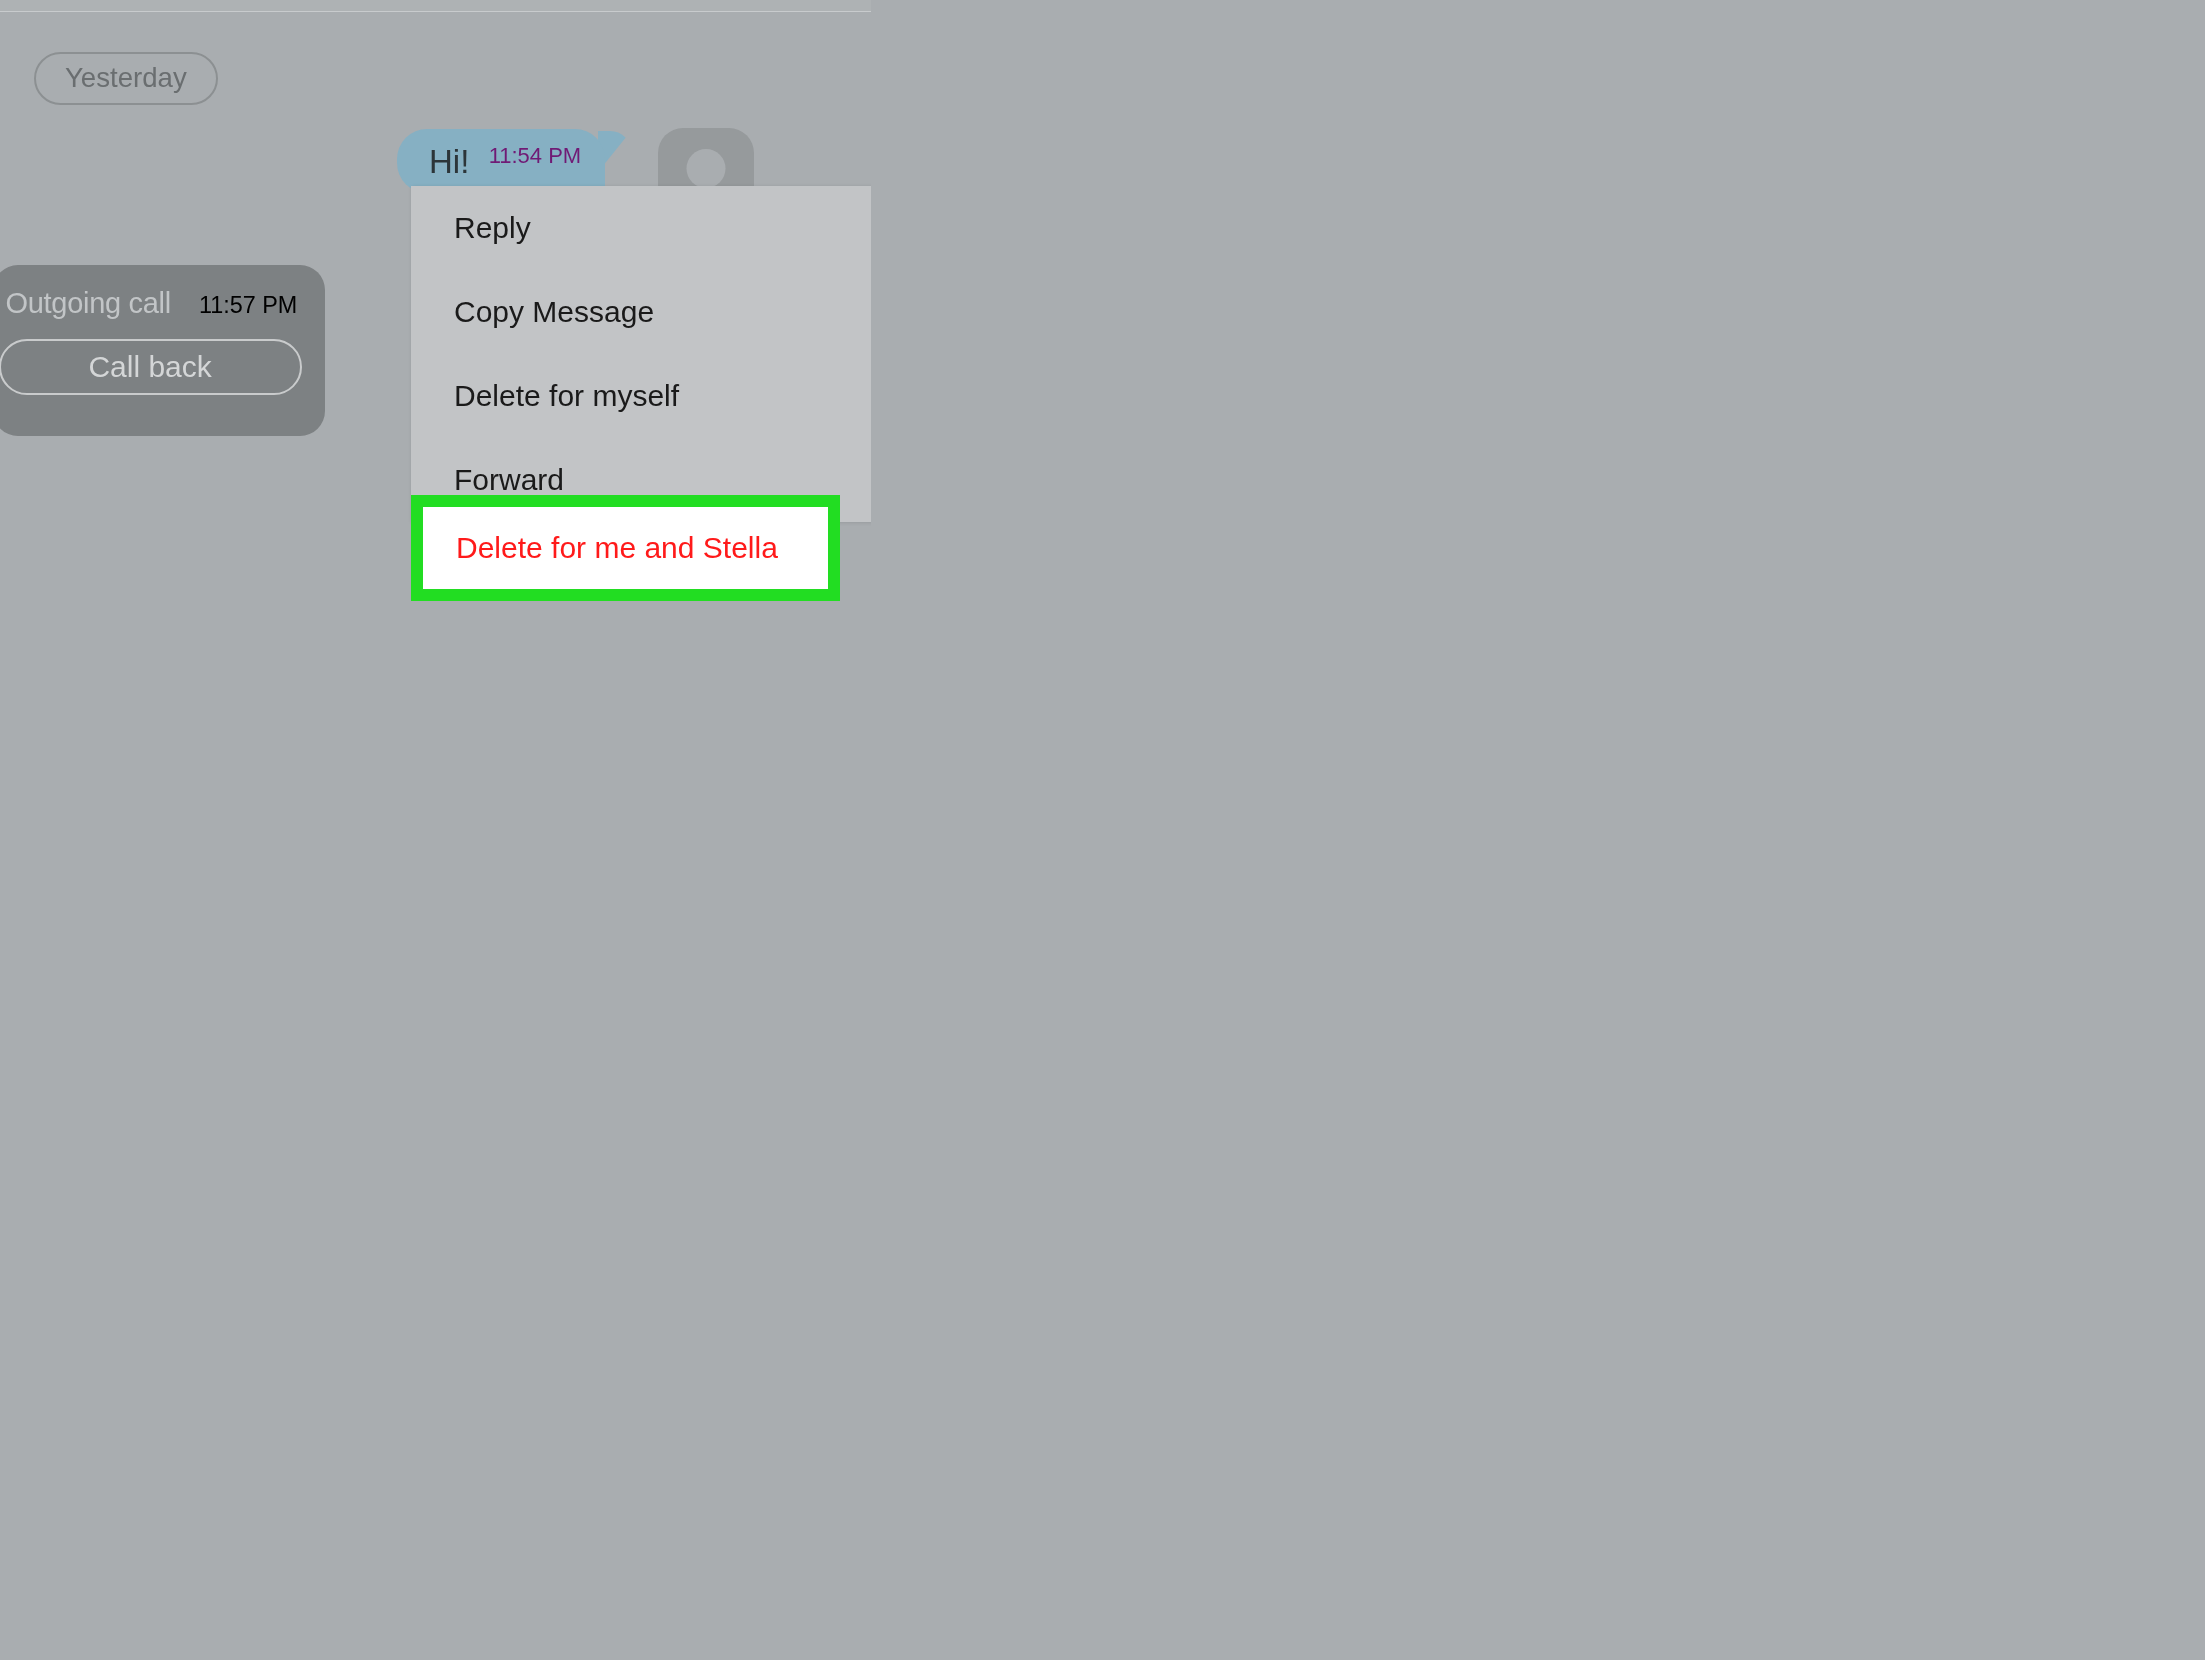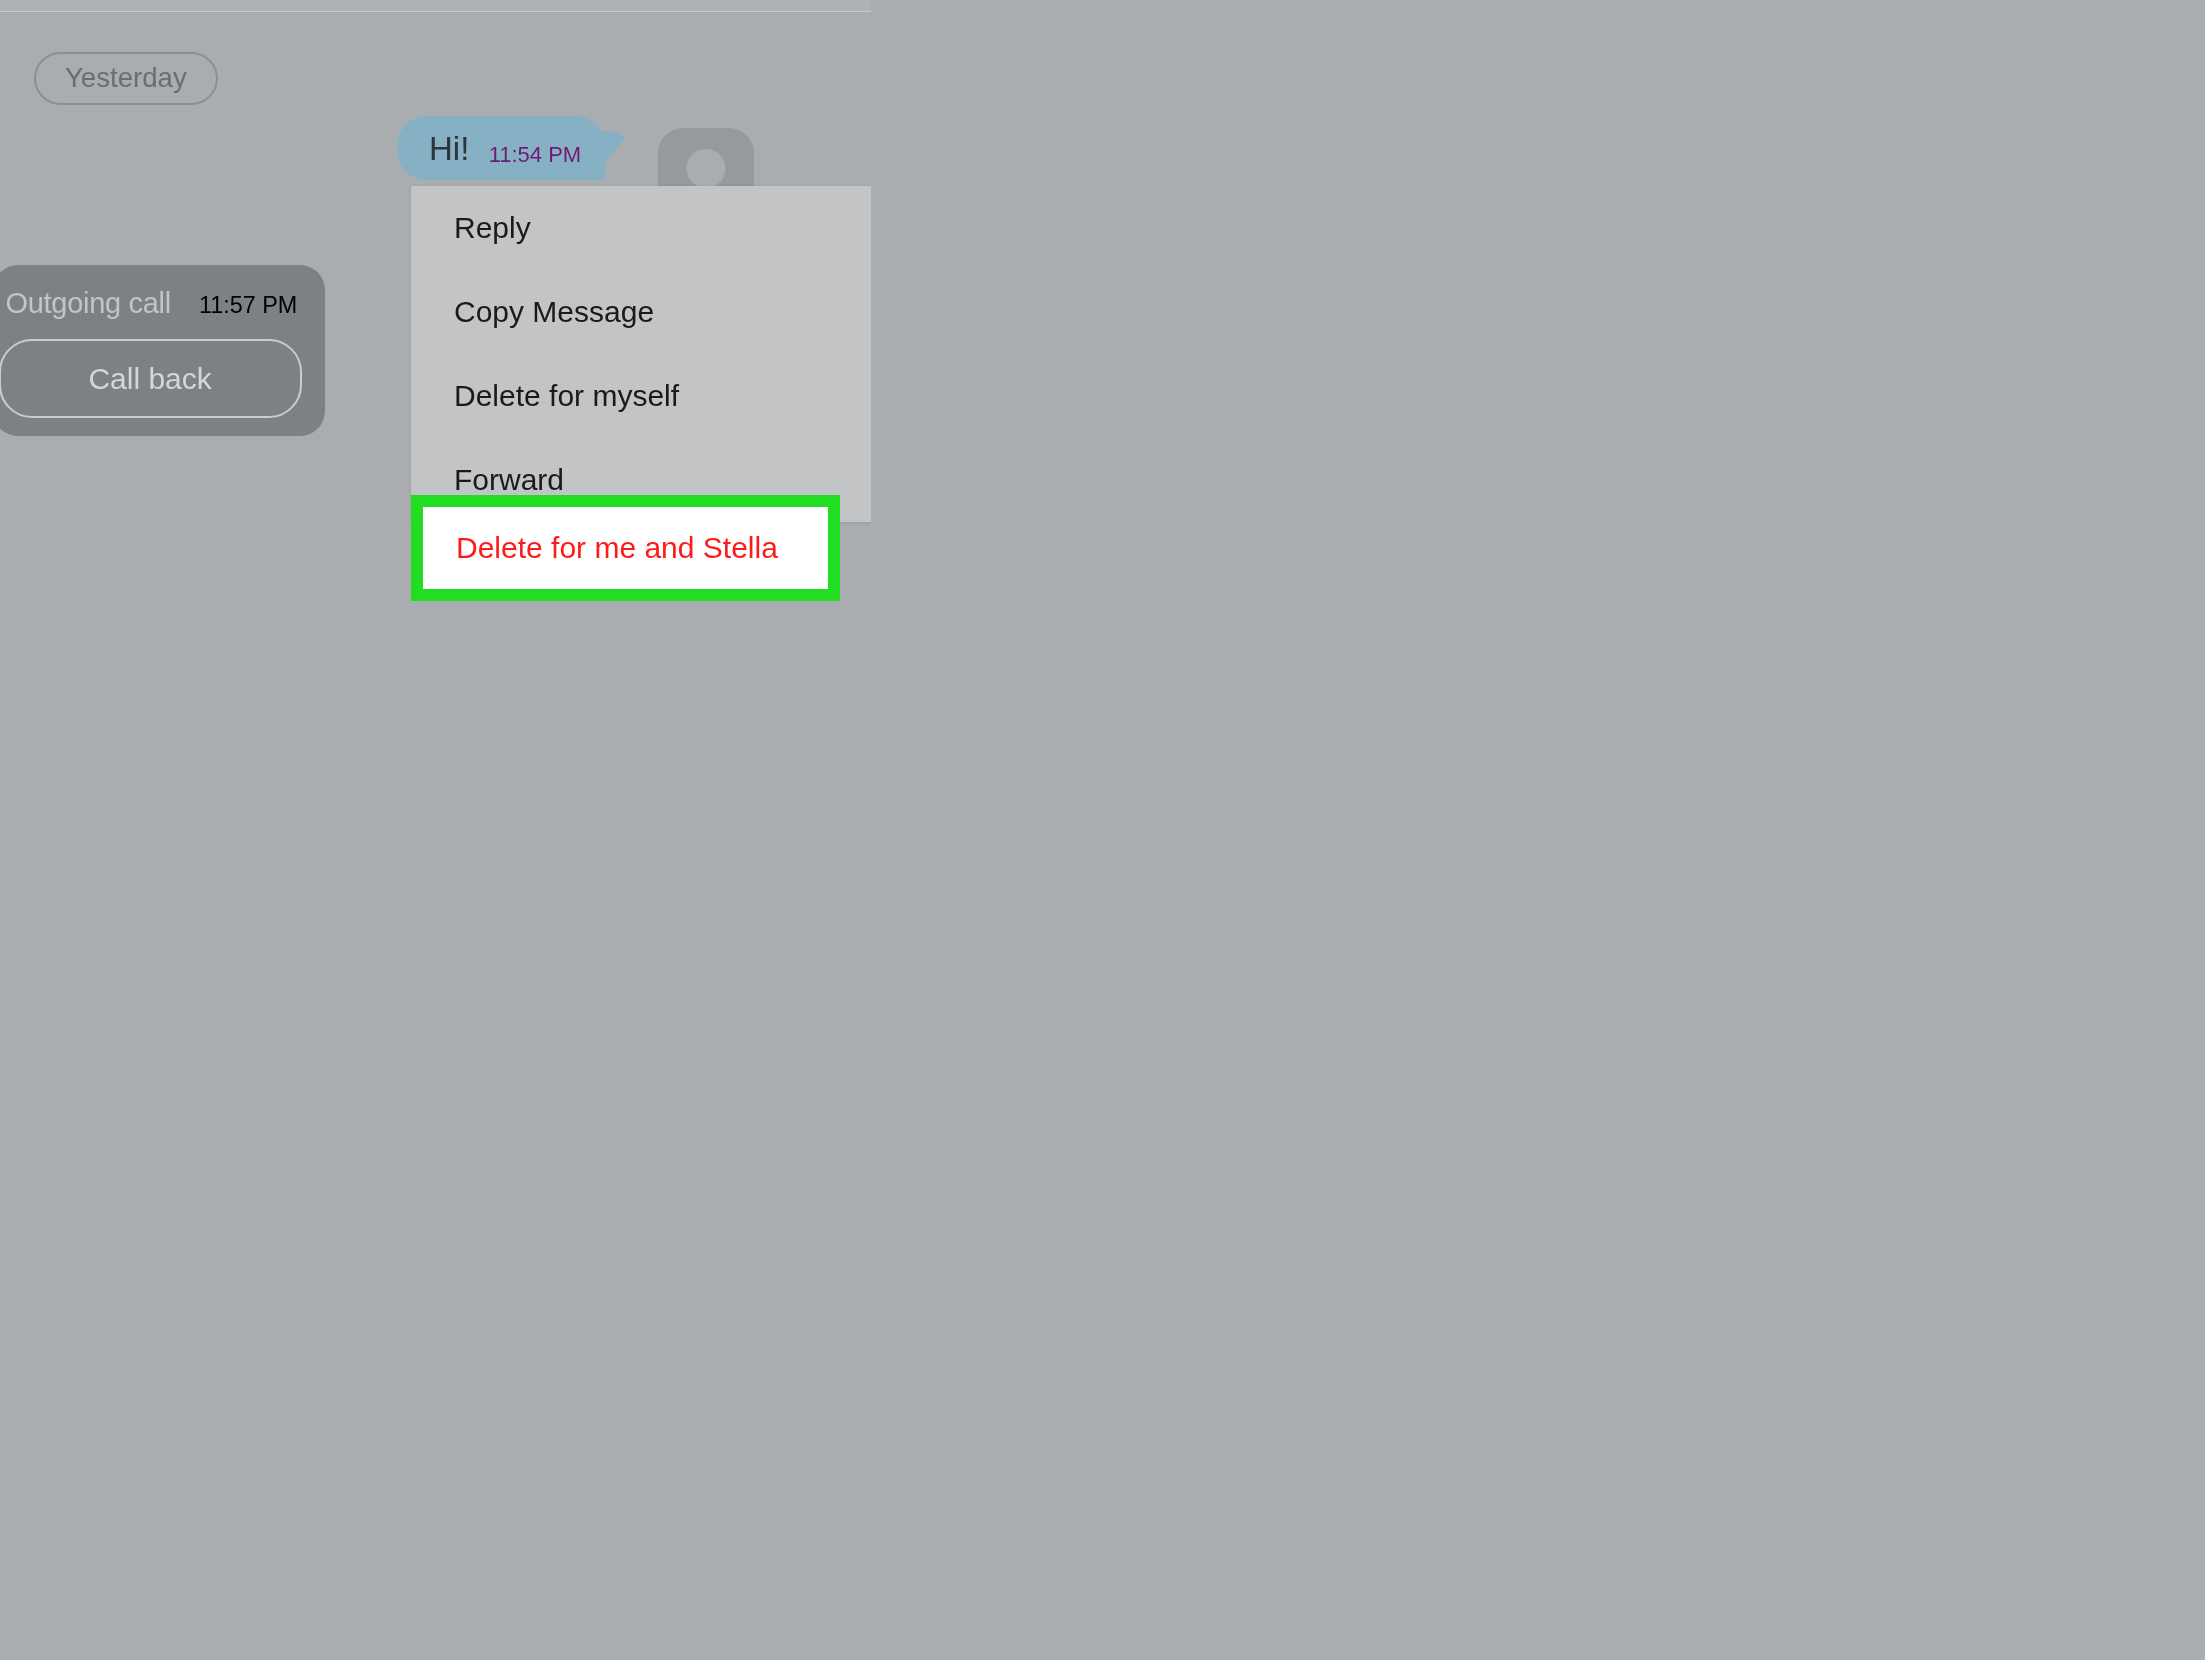--- a/index.html
+++ b/index.html
@@ -60,40 +60,40 @@
     }
     .call-time {
       color: #000000;
       font-size: 23.4px;
       font-weight: 400;
     }
     .call-back-btn {
       margin-top: 19.3px;
       margin-left: -13.8px;
       width: 303px;
-      height: 79px;
+      height: 56px;
       border: 2.1px solid #c9cbcc;
       border-radius: 33px;
       background: transparent;
       color: #d4d6d7;
       font-size: 30px;
       font-weight: 400;
       display: flex;
       align-items: center;
       justify-content: center;
     }
     .message-bubble {
       position: absolute;
-      top: 116px;
+      top: 129px;
       left: 397px;
       background: #86b0c3;
       padding: 13.8px 23.4px 12.4px 32px;
       border-radius: 30px 30px 0 30px;
       display: flex;
-      align-items: flex-end;
+      align-items: flex-start;
       gap: 19.3px;
     }
     .message-tail {
       position: absolute;
       top: 131px;
       left: 598px;
       width: 33px;
       height: 41px;
       background: #86b0c3;
       clip-path: polygon(0 0, 100% 0, 0 100%);

